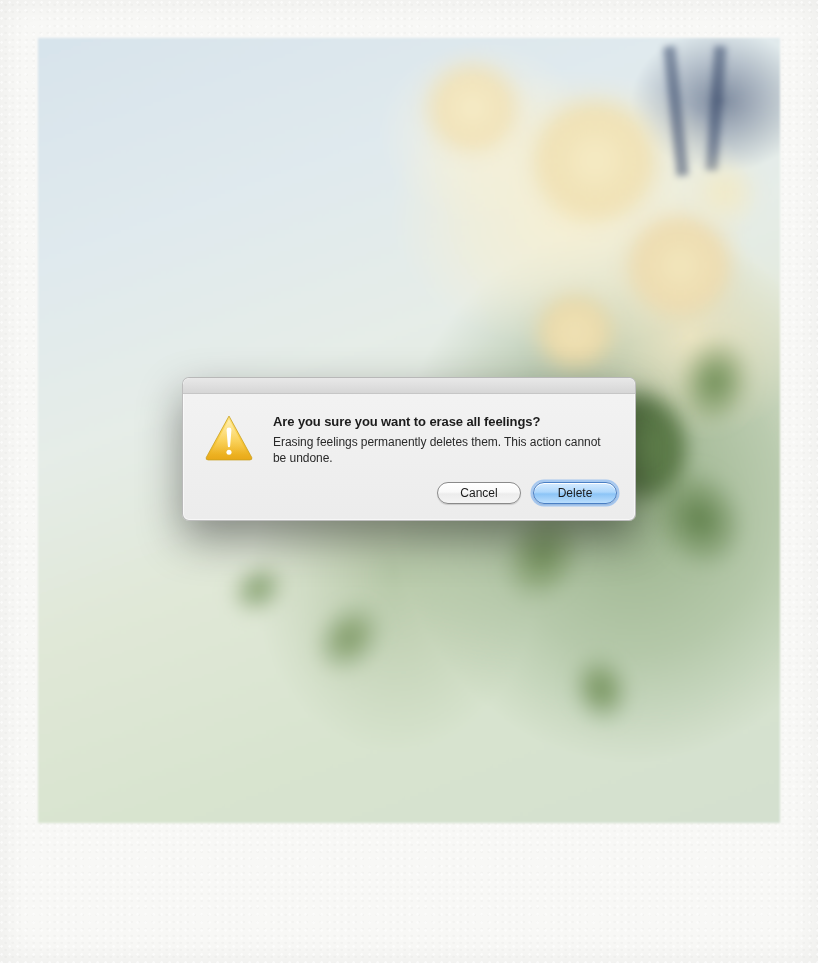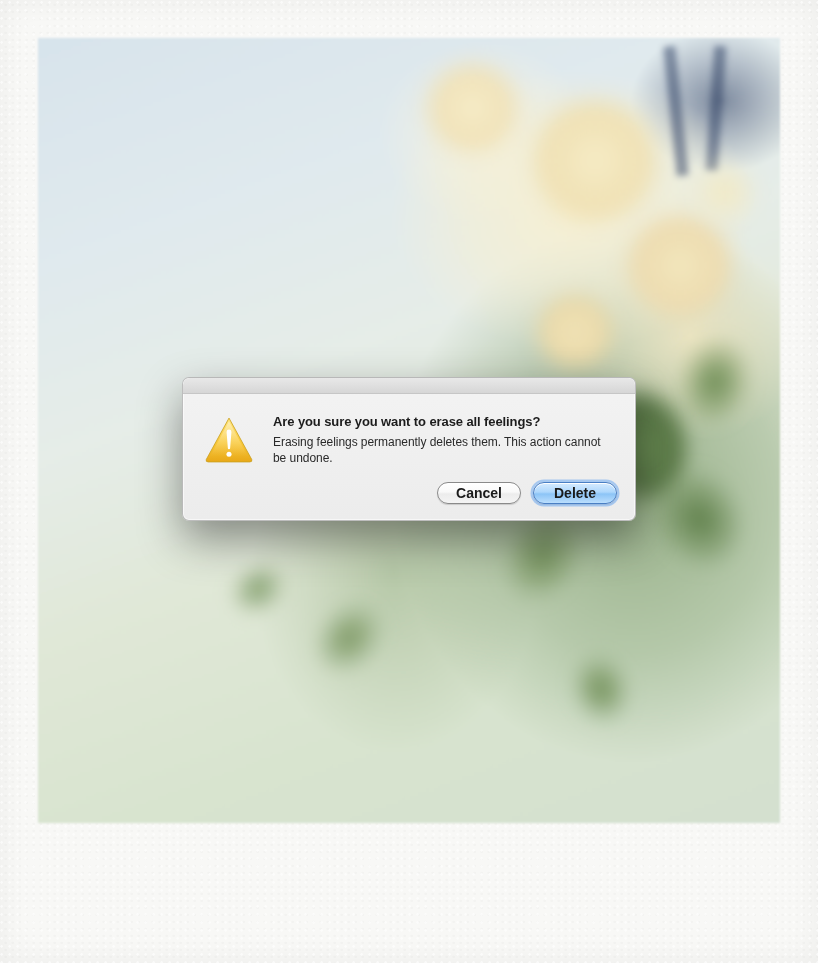--- a/index.html
+++ b/index.html
@@ -102,21 +102,20 @@
     .dialog-titlebar {
       height: 16px;
       background: linear-gradient(to bottom, #e8e8e8 0%, #d6d6d6 100%);
       border-bottom: 1px solid #c6c6c6;
       border-radius: 7px 7px 0 0;
     }
     .dialog-body {
       display: flex;
       padding: 18px 20px 8px 20px;
       gap: 18px;
-      align-items: flex-end;
     }
     .warn-icon {
       flex-shrink: 0;
       width: 52px;
       height: 52px;
     }
     .dialog-text {
       flex: 1;
       padding-top: 2px;
     }
@@ -136,31 +135,30 @@
     .dialog-buttons {
       display: flex;
       justify-content: flex-end;
       gap: 12px;
       padding: 8px 18px 16px 18px;
     }
     .aqua-btn {
       min-width: 84px;
       height: 22px;
       padding: 0 14px;
-      font-size: 14px;
+      font-size: 12px;
       font-family: inherit;
       color: #1a1a1a;
       border: 1px solid #8a8a8a;
       border-radius: 11px;
       background: linear-gradient(to bottom, #ffffff 0%, #f9f9f9 45%, #ececec 55%, #f4f4f4 100%);
       box-shadow: 0 1px 1px rgba(0,0,0,0.15), inset 0 1px 0 rgba(255,255,255,0.95);
       cursor: pointer;
       text-align: center;
       line-height: 20px;
-      font-weight: bold;
     }
     .aqua-btn.primary {
       border-color: #4a7fc4;
       background: linear-gradient(to bottom, #d6ebff 0%, #aed7fc 45%, #8cc4f6 55%, #bbdefd 100%);
       box-shadow: 0 0 0 2.5px rgba(110,170,240,0.55), 0 1px 1px rgba(0,0,0,0.15), inset 0 1px 0 rgba(255,255,255,0.95);
     }
   </style>
 </head>
 <body>
 

